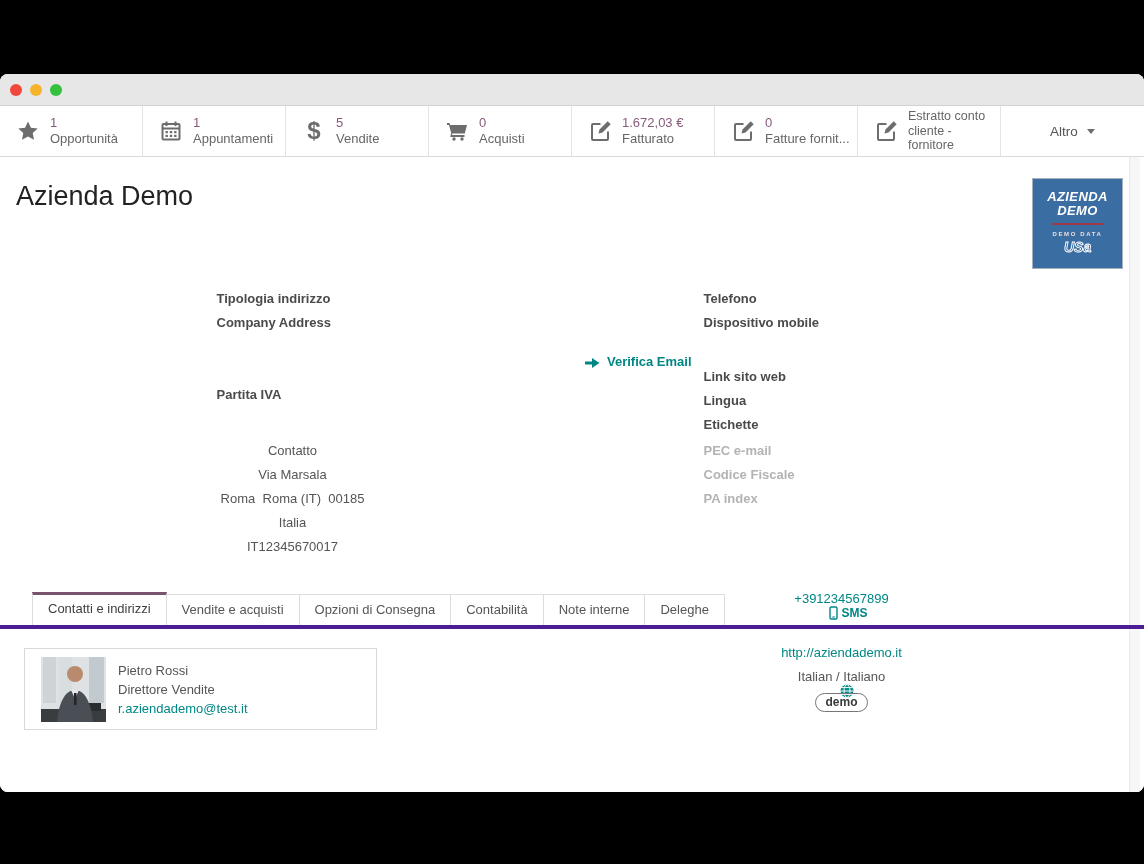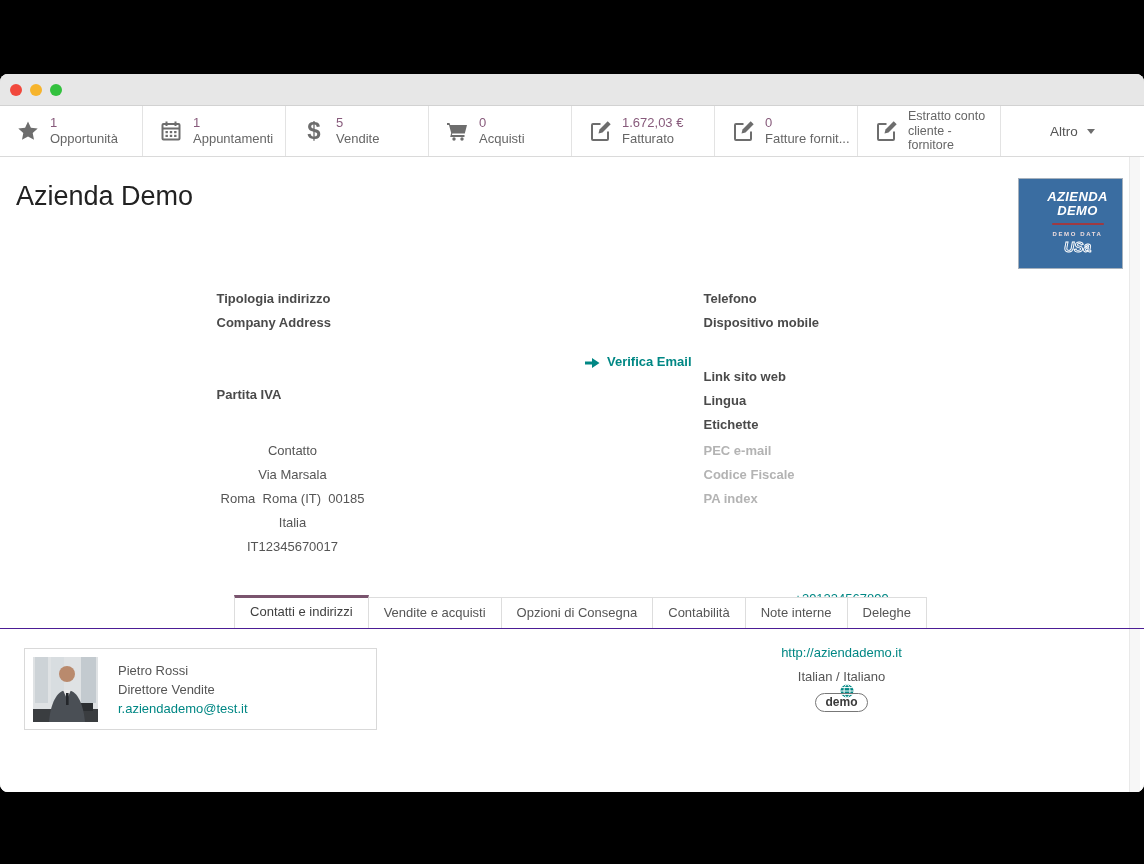--- a/index.html
+++ b/index.html
@@ -31,21 +31,21 @@
     color:#555;font-size:13.5px;cursor:pointer;}
   .caret{width:0;height:0;border-left:4px solid transparent;border-right:4px solid transparent;
     border-top:5px solid #6d6d6d;}
   
   .sheet{position:relative;height:635px;background:#fff;}
   .scrollstrip{position:absolute;right:4px;top:0;bottom:0;width:10px;background:#f7f7f7;
     border-left:1px solid #e9e9e9;cursor:pointer;}
   .title{position:absolute;left:16px;top:24px;font-size:27px;color:#222;cursor:text;}
   .logo{position:absolute;right:22px;top:22px;width:89px;height:89px;background:#3a6da1;
     box-shadow:0 0 0 1px #a6b1bd;display:flex;flex-direction:column;align-items:center;
-    justify-content:center;cursor:pointer;padding-left:14px;}
+    justify-content:center;cursor:pointer;}
   .logo .l1{color:#fff;font-weight:bold;font-style:italic;font-size:13px;line-height:14px;letter-spacing:.4px;}
   .logo .redline{width:52px;height:2px;background:#9e3a42;margin:5px 0 6px;border-radius:1px;}
   .logo .sub{color:#f0dede;font-size:6px;font-weight:bold;letter-spacing:1.6px;}
   
   .fields{position:absolute;left:16px;right:30px;top:134px;display:flex;font-size:13px;color:#555;}
   .colL{width:553px;flex:0 0 553px;}
   .colR{flex:1;}
   .frow{display:flex;align-items:center;height:24px;flex-direction:column;}
   .frow.tall{height:26px;}
   .colL .flabel{width:152px;flex:0 0 152px;}
@@ -56,28 +56,28 @@
   .link{color:#008784;cursor:pointer;text-decoration:none;}
   .smswidget{display:inline-flex;align-items:center;gap:3px;margin-left:14px;color:#008784;
     font-weight:bold;font-size:12px;cursor:pointer;}
   .verifrow{display:flex;align-items:flex-end;height:30px;padding-left:16px;gap:7px;
     color:#008784;font-weight:bold;cursor:pointer;}
   .globe{margin-left:10px;cursor:pointer;display:inline-flex;}
   .tagpill{display:inline-block;border:1px solid #777;border-radius:11px;padding:1px 9px 2px;
     font-size:12px;color:#3a3a3a;font-weight:bold;cursor:pointer;}
   
   .tabs{position:absolute;left:0;right:0;top:437px;height:35px;box-sizing:border-box;
-    display:flex;align-items:flex-end;padding-left:16px;border-bottom:1px solid #4c1d95;justify-content:center;}
+    display:flex;align-items:flex-end;padding-left:32px;border-bottom:4px solid #4c1d95;}
   .tab{font-size:13px;color:#555;background:#fff;border:1px solid #ddd;border-bottom:none;
     padding:7px 15px 8px;margin-right:-1px;cursor:pointer;white-space:nowrap;}
   .tab.active{border-top:3px solid #7A546E;padding-top:6px;padding-bottom:9px;color:#404040;
     position:relative;z-index:2;}
   
   .card{position:absolute;left:24px;top:491px;width:353px;height:82px;border:1px solid #d9d9d9;
-    box-sizing:border-box;display:flex;align-items:center;padding:8px;gap:20px;cursor:pointer;background:#fff;}
+    box-sizing:border-box;display:flex;align-items:center;padding:16px;gap:12px;cursor:pointer;background:#fff;}
   .avatar{width:65px;height:65px;flex:0 0 65px;overflow:hidden;}
   .cinfo{font-size:13px;line-height:19px;color:#555;}
   svg{display:block;}
 </style>
 </head>
 <body>
 
 <div class="window">
 
   <div class="titlebar">

